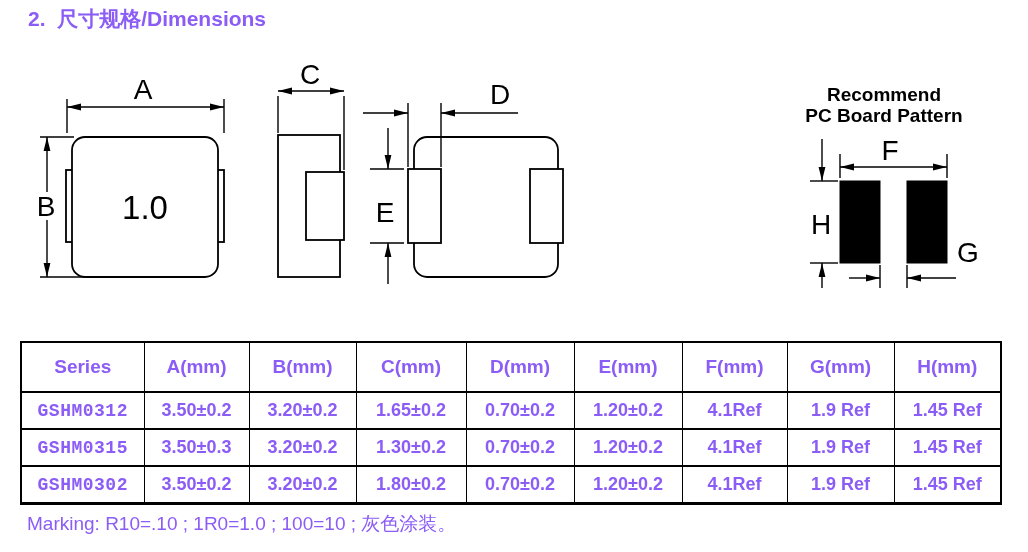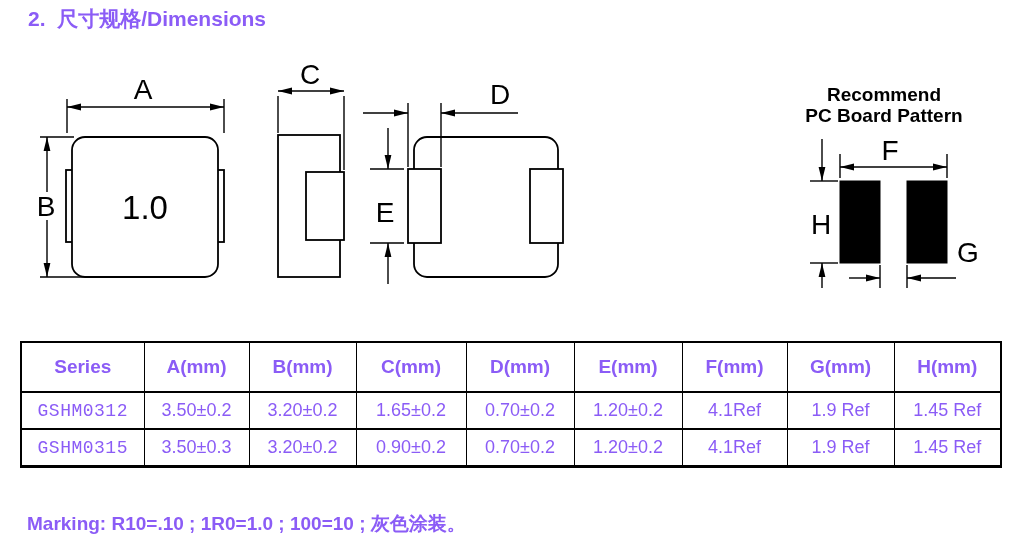--- a/index.html
+++ b/index.html
@@ -26,29 +26,29 @@
     margin-top:36px;
   }
   table.dims th, table.dims td {
     border-left:1px solid #000; border-right:1px solid #000;
     border-top:2px solid #000; border-bottom:2px solid #000;
     text-align:center; vertical-align:middle; padding:0;
     white-space:nowrap; overflow:hidden;
   }
   table.dims { border:2px solid #000; }
   table.dims th { height:48px; font-size:19px; font-weight:bold; }
-  table.dims td { height:35px; font-size:18px; font-weight:normal; }
+  table.dims td { height:35px; font-size:18px; font-weight:bold; }
   table.dims td.series {
     font-family:"Liberation Mono","DejaVu Sans Mono",monospace;
     font-size:18px; letter-spacing:0.5px;
   }
   table.dims tr:last-child td { border-bottom:3px solid #000; }
   .marking-note {
     position:absolute; left:27px; top:511px;
-    font-size:19px; font-weight:bold; white-space:pre;
+    font-size:19px; font-weight:normal; white-space:pre;
   }
 </style>
 </head>
 <body>
 
 <div class="page">
 
   <div class="doc-title">2.  尺寸规格/Dimensions</div>
 
   <svg class="drawings" width="1028" height="300" viewBox="0 0 1028 300">
@@ -191,25 +191,36 @@
         <td>0.70±0.2</td>
         <td>1.20±0.2</td>
         <td>4.1Ref</td>
         <td>1.9 Ref</td>
         <td>1.45 Ref</td>
       </tr>
       <tr>
         <td class="series">GSHM0315</td>
         <td>3.50±0.3</td>
         <td>3.20±0.2</td>
-        <td>0.90±0.2</td>
+        <td>1.30±0.2</td>
         <td>0.70±0.2</td>
         <td>1.20±0.2</td>
         <td>4.1Ref</td>
         <td>1.9 Ref</td>
         <td>1.45 Ref</td>
       </tr>
+      <tr>
+        <td class="series">GSHM0302</td>
+        <td>3.50±0.2</td>
+        <td>3.20±0.2</td>
+        <td>1.80±0.2</td>
+        <td>0.70±0.2</td>
+        <td>1.20±0.2</td>
+        <td>4.1Ref</td>
+        <td>1.9 Ref</td>
+        <td>1.45 Ref</td>
+      </tr>
     </tbody>
   </table>
 
   <div class="marking-note">Marking: R10=.10 ; 1R0=1.0 ; 100=10 ; 灰色涂装。</div>
 
 </div>
 
 </body></html>

